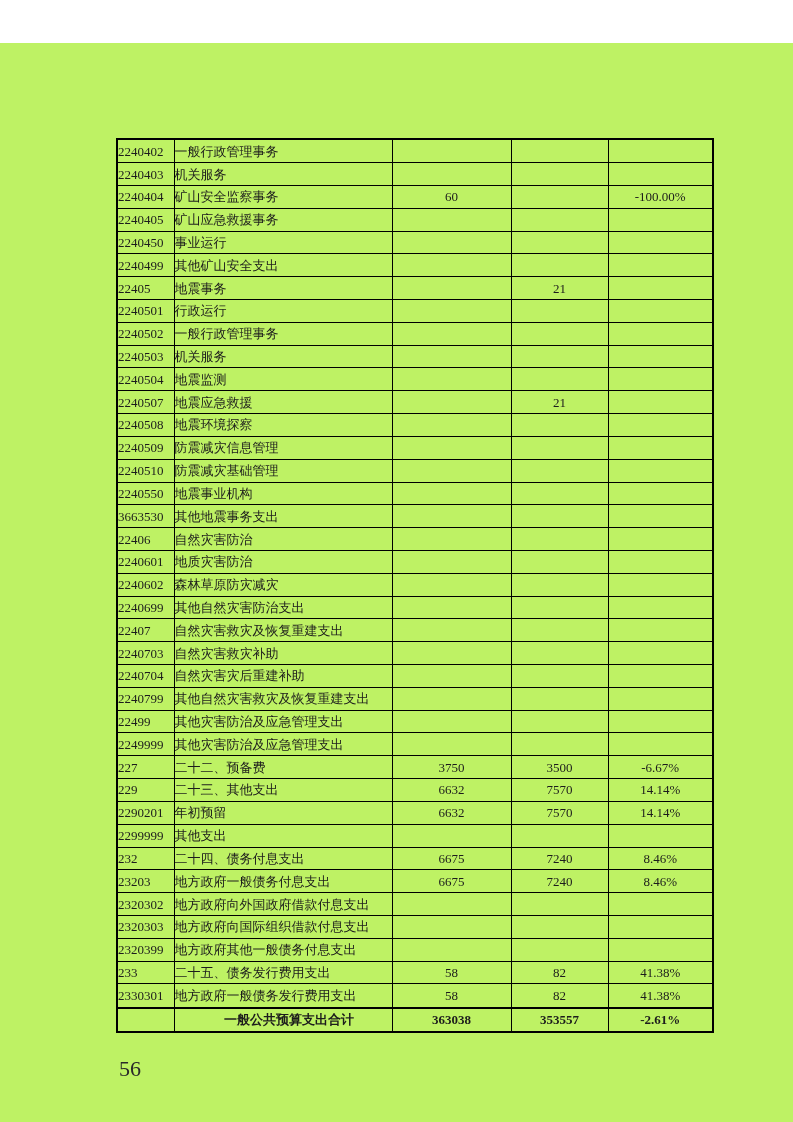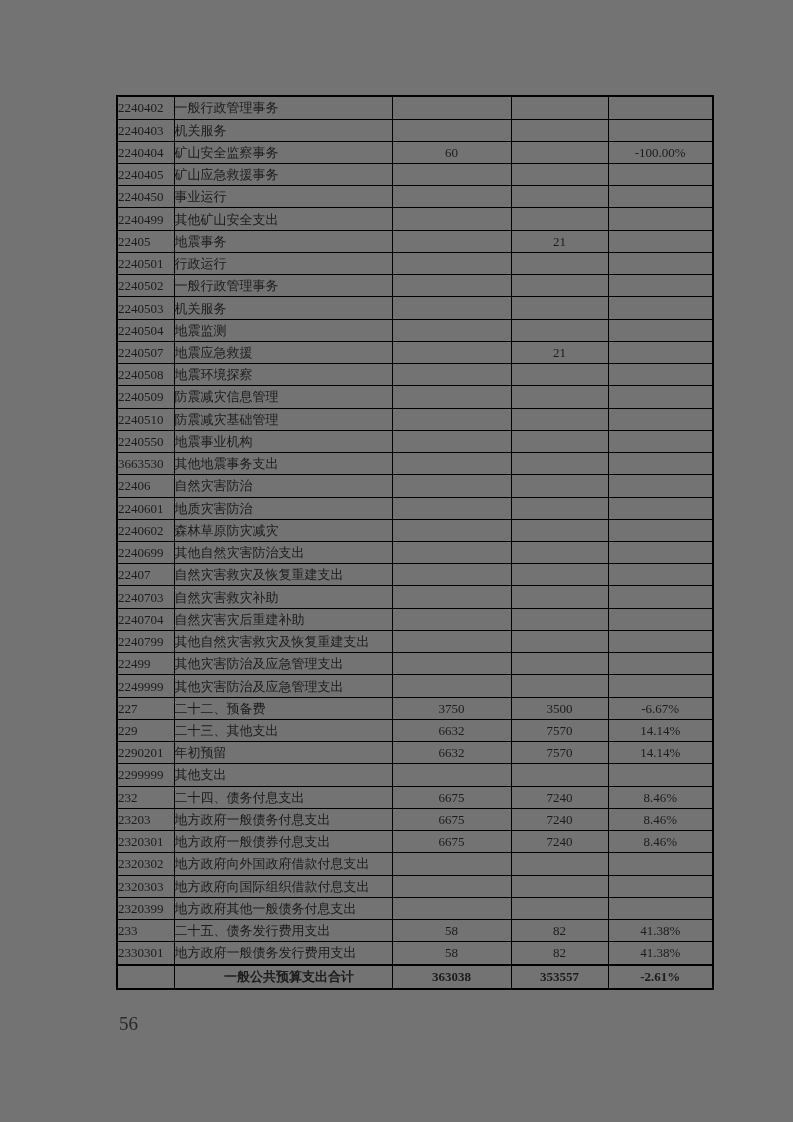--- a/index.html
+++ b/index.html
@@ -10,21 +10,22 @@
   body {
     width: 793px;
     height: 1122px;
     position: relative;
     font-family: "Liberation Serif", "DejaVu Serif", serif;
     color: #1c1c1c;
   }
   .page {
     position: absolute;
     inset: 0;
-    background: #737373;
+    background: #bef264;
+    margin-top: 43px;
   }
   .table-wrap {
     position: absolute;
     left: 116px;
     top: 95px;
   }
   table.budget {
     border-collapse: collapse;
     table-layout: fixed;
     width: 596px;
@@ -52,21 +53,21 @@
     font-weight: bold;
   }
   tr.total-row td.cell-name {
     text-align: center;
     padding-left: 12px;
   }
   .page-number {
     position: absolute;
     left: 119px;
     top: 1013px;
-    font-size: 19px;
+    font-size: 22px;
     color: #2a2a2a;
   }
 </style>
 </head>
 <body>
 
 <div class="page">
   <div class="table-wrap">
     <table class="budget">
       <colgroup>
@@ -302,27 +303,20 @@
             <td class="cell-num">8.46%</td>
           </tr>
           <tr>
             <td class="cell-code">23203</td>
             <td class="cell-name">地方政府一般债务付息支出</td>
             <td class="cell-num">6675</td>
             <td class="cell-num">7240</td>
             <td class="cell-num">8.46%</td>
           </tr>
           <tr>
-            <td class="cell-code">2320301</td>
-            <td class="cell-name">地方政府一般债券付息支出</td>
-            <td class="cell-num">6675</td>
-            <td class="cell-num">7240</td>
-            <td class="cell-num">8.46%</td>
-          </tr>
-          <tr>
             <td class="cell-code">2320302</td>
             <td class="cell-name">地方政府向外国政府借款付息支出</td>
             <td class="cell-num"></td>
             <td class="cell-num"></td>
             <td class="cell-num"></td>
           </tr>
           <tr>
             <td class="cell-code">2320303</td>
             <td class="cell-name">地方政府向国际组织借款付息支出</td>
             <td class="cell-num"></td>

